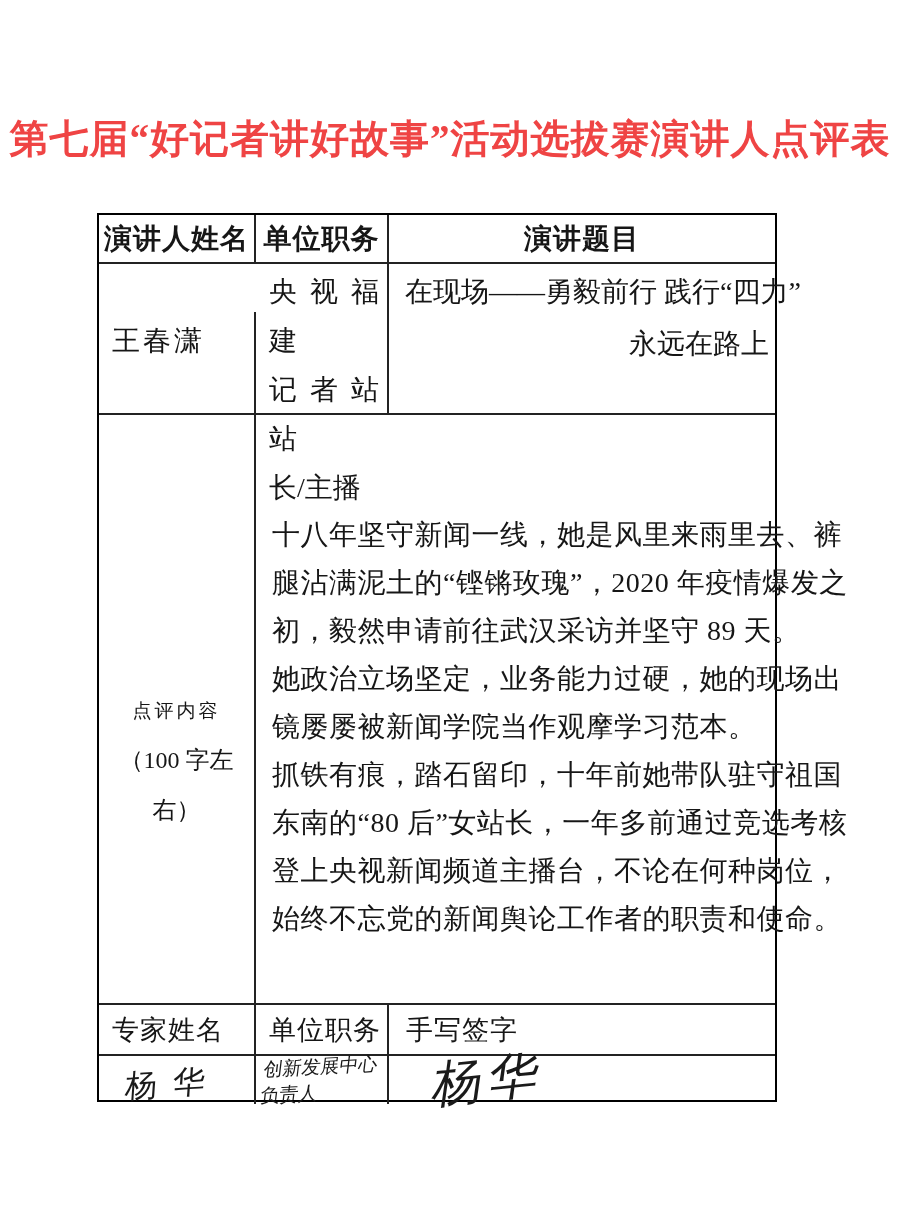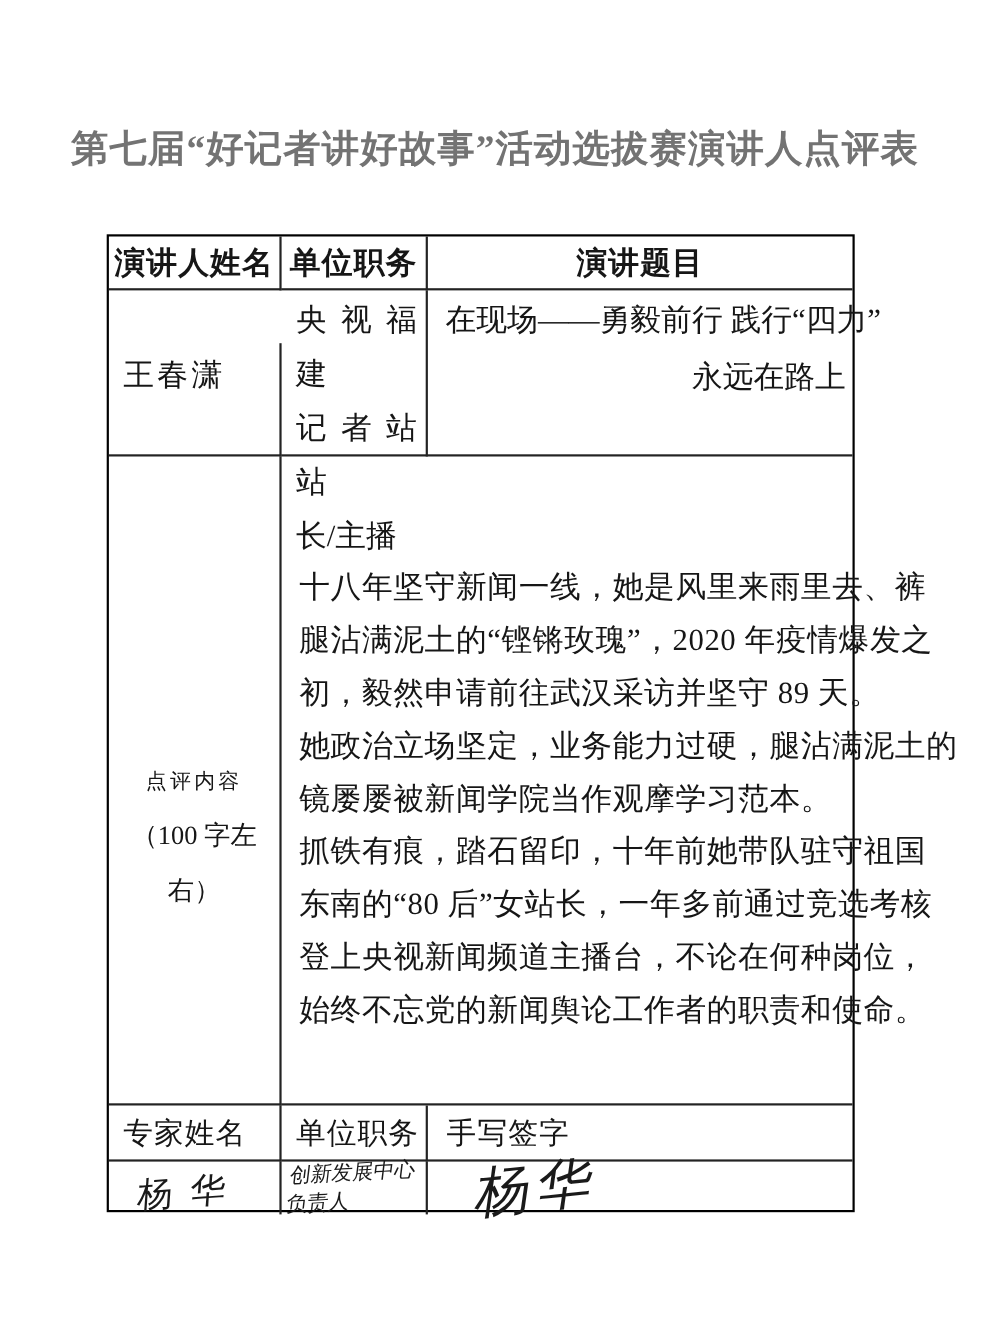--- a/index.html
+++ b/index.html
@@ -8,24 +8,24 @@
     width: 900px; height: 1209px;
     position: relative;
     font-family: "Liberation Serif", "DejaVu Serif", serif;
     color: #161616;
     overflow: hidden;
   }
   .doc-title {
     position: absolute;
     top: 112px; left: 0; width: 900px;
     text-align: center;
-    font-size: 34px;
+    font-size: 39px;
     font-weight: bold;
     letter-spacing: 1px;
-    color: #737373;
+    color: #ef4444;
   }
   .tbl {
     position: absolute;
     left: 97px; top: 213px;
     width: 680px; height: 889px;
     border: 2px solid #000000;
     display: grid;
     grid-template-columns: 157px 133px 386px;
     grid-template-rows: 49px 151px 590px 51px 48px;
   }
@@ -106,21 +106,21 @@
   <div class="cell bR bB review-label">
     <div class="inner">
       <div class="l1">点评内容</div>
       <div class="l2">（100 字左右）</div>
     </div>
   </div>
   <div class="cell bB review-content" style="grid-column: 2 / 4;">
     <div class="rline">十八年坚守新闻一线，她是风里来雨里去、裤</div>
     <div class="rline">腿沾满泥土的“铿锵玫瑰”，2020 年疫情爆发之</div>
     <div class="rline">初，毅然申请前往武汉采访并坚守 89 天。</div>
-    <div class="rline">她政治立场坚定，业务能力过硬，腿沾满泥土的</div>
+    <div class="rline">她政治立场坚定，业务能力过硬，她的现场出</div>
     <div class="rline">镜屡屡被新闻学院当作观摩学习范本。</div>
     <div class="rline">抓铁有痕，踏石留印，十年前她带队驻守祖国</div>
     <div class="rline">东南的“80 后”女站长，一年多前通过竞选考核</div>
     <div class="rline">登上央视新闻频道主播台，不论在何种岗位，</div>
     <div class="rline">始终不忘党的新闻舆论工作者的职责和使命。</div>
   </div>
 
   <div class="cell bR bB vcenter pad-left expert-hdr">
     <span>专家姓名</span>
   </div>

